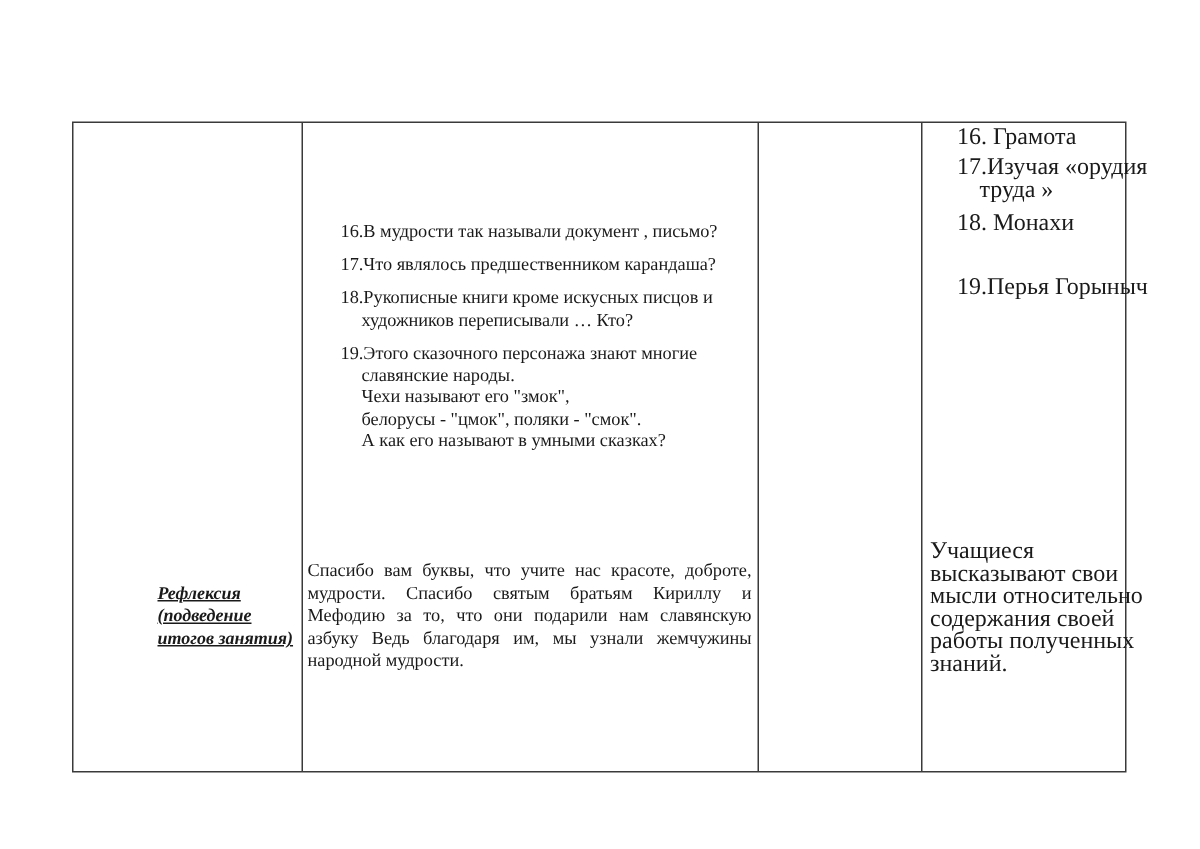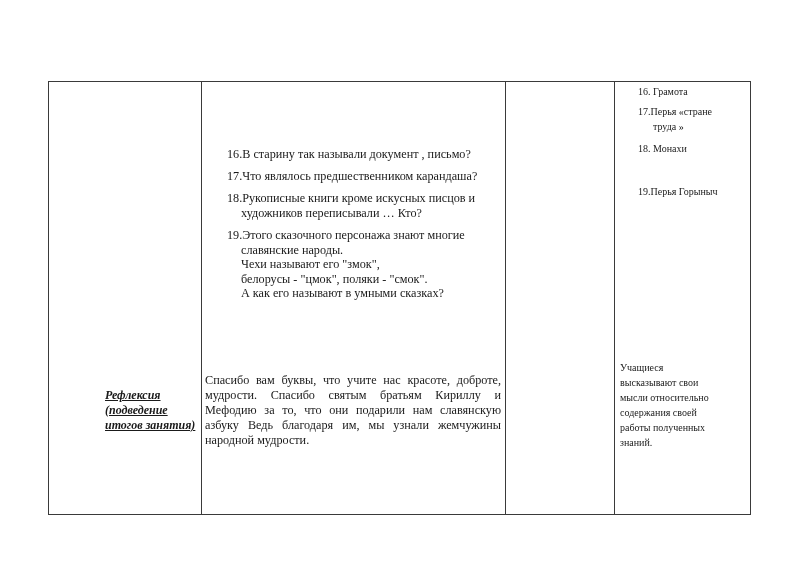--- a/index.html
+++ b/index.html
@@ -8,40 +8,40 @@
   .page { position: absolute; left: 0; top: 0; width: 800px; height: 566px; background: #fff; }
   .tbl { position: absolute; left: 48px; top: 81px; width: 703px; height: 434px;
          border: 1.5px solid #3a3a3a; box-sizing: border-box; }
   .vline { position: absolute; top: 0; bottom: 0; width: 0; border-left: 1.5px solid #3a3a3a; }
   .cell-text { position: absolute; font-size: 12.2px; line-height: 15px; }
   .q { position: absolute; font-size: 12.2px; line-height: 14.6px; }
   .q .cont { padding-left: 13px; display: block; }
   .label { position: absolute; left: 39px; top: 303px; font-size: 12px; line-height: 15px;
            font-weight: bold; font-style: italic; text-decoration: underline; margin-left: 17px; }
   .just { text-align: justify; text-align-last: left; margin-top: 48px; }
-  .ans { position: absolute; font-size: 10px; line-height: 15px; }
+  .ans { position: absolute; font-size: 16px; line-height: 15px; }
 </style>
 </head>
 <body>
 
 <div class="page">
   <div class="tbl">
     <div class="vline" style="left:152px"></div>
     <div class="vline" style="left:456px"></div>
     <div class="vline" style="left:565px"></div>
   </div>
 
   <div class="label" style="left:88px; top:388px;">
     <div>Рефлексия</div>
     <div>(подведение</div>
     <div>итогов занятия)</div>
   </div>
 
   <div class="q" style="left:227px; top:147px;">
-    <span>16.</span><span>В старину так называли документ , письмо?</span>
+    <span>16.</span><span>В мудрости так называли документ , письмо?</span>
   </div>
   <div class="q" style="left:227px; top:169px;">
     <span>17.</span><span>Что являлось предшественником карандаша?</span>
   </div>
   <div class="q" style="left:227px; top:191px;">
     <span>18.</span><span>Рукописные книги кроме искусных писцов и</span>
     <span class="cont" style="padding-left:14px">художников переписывали  … Кто?</span>
   </div>
   <div class="q" style="left:227px; top:228px;">
     <span>19.</span><span>Этого сказочного персонажа знают многие</span>
@@ -50,21 +50,21 @@
     <span class="cont" style="padding-left:14px">белорусы - "цмок", поляки - "смок".</span>
     <span class="cont" style="padding-left:14px">А как его называют в умными сказках?</span>
   </div>
 
   <div class="cell-text just" style="left:205px; top:325px; width:296px;">Спасибо вам буквы, что учите нас красоте, доброте, мудрости. Спасибо святым братьям Кириллу и Мефодию за то, что они подарили  нам славянскую азбуку Ведь благодаря им, мы узнали жемчужины народной мудрости.</div>
 
   <div class="ans" style="left:638px; top:84px;">
     <span>16.</span> <span>Грамота</span>
   </div>
   <div class="ans" style="left:638px; top:104px;">
-    <span>17.</span><span>Перья «стране</span>
+    <span>17.</span><span>Изучая «орудия</span>
     <div style="padding-left:15px">труда »</div>
   </div>
   <div class="ans" style="left:638px; top:141px;">
     <span>18.</span> <span>Монахи</span>
   </div>
   <div class="ans" style="left:638px; top:184px;">
     <span>19.</span><span>Перья Горыныч</span>
   </div>
 
   <div class="ans" style="left:620px; top:360px;">

